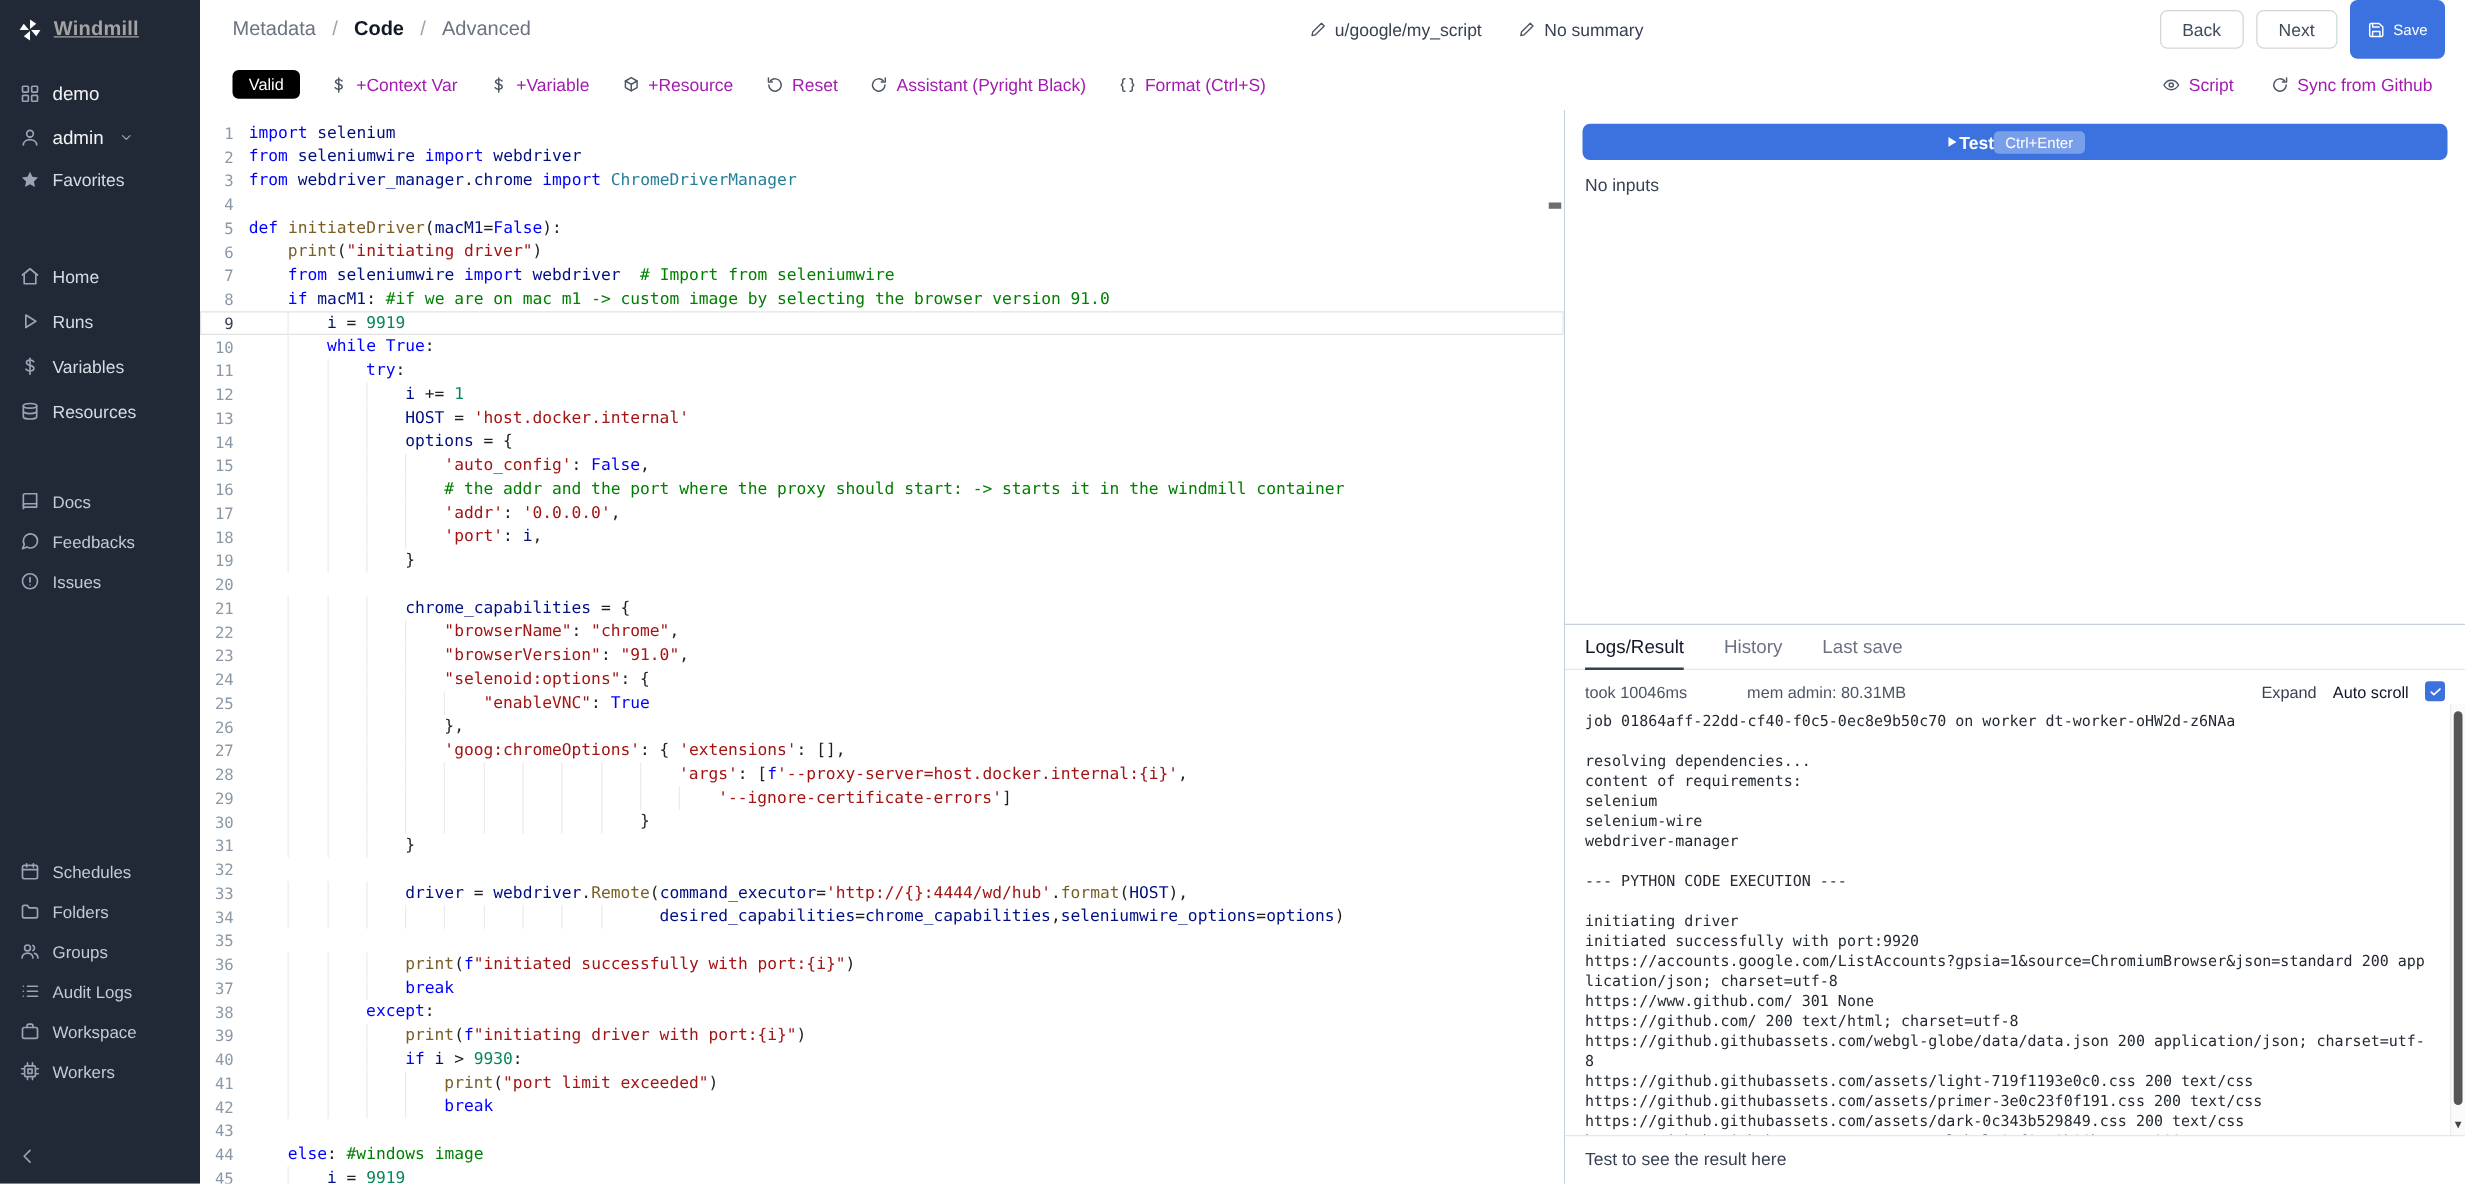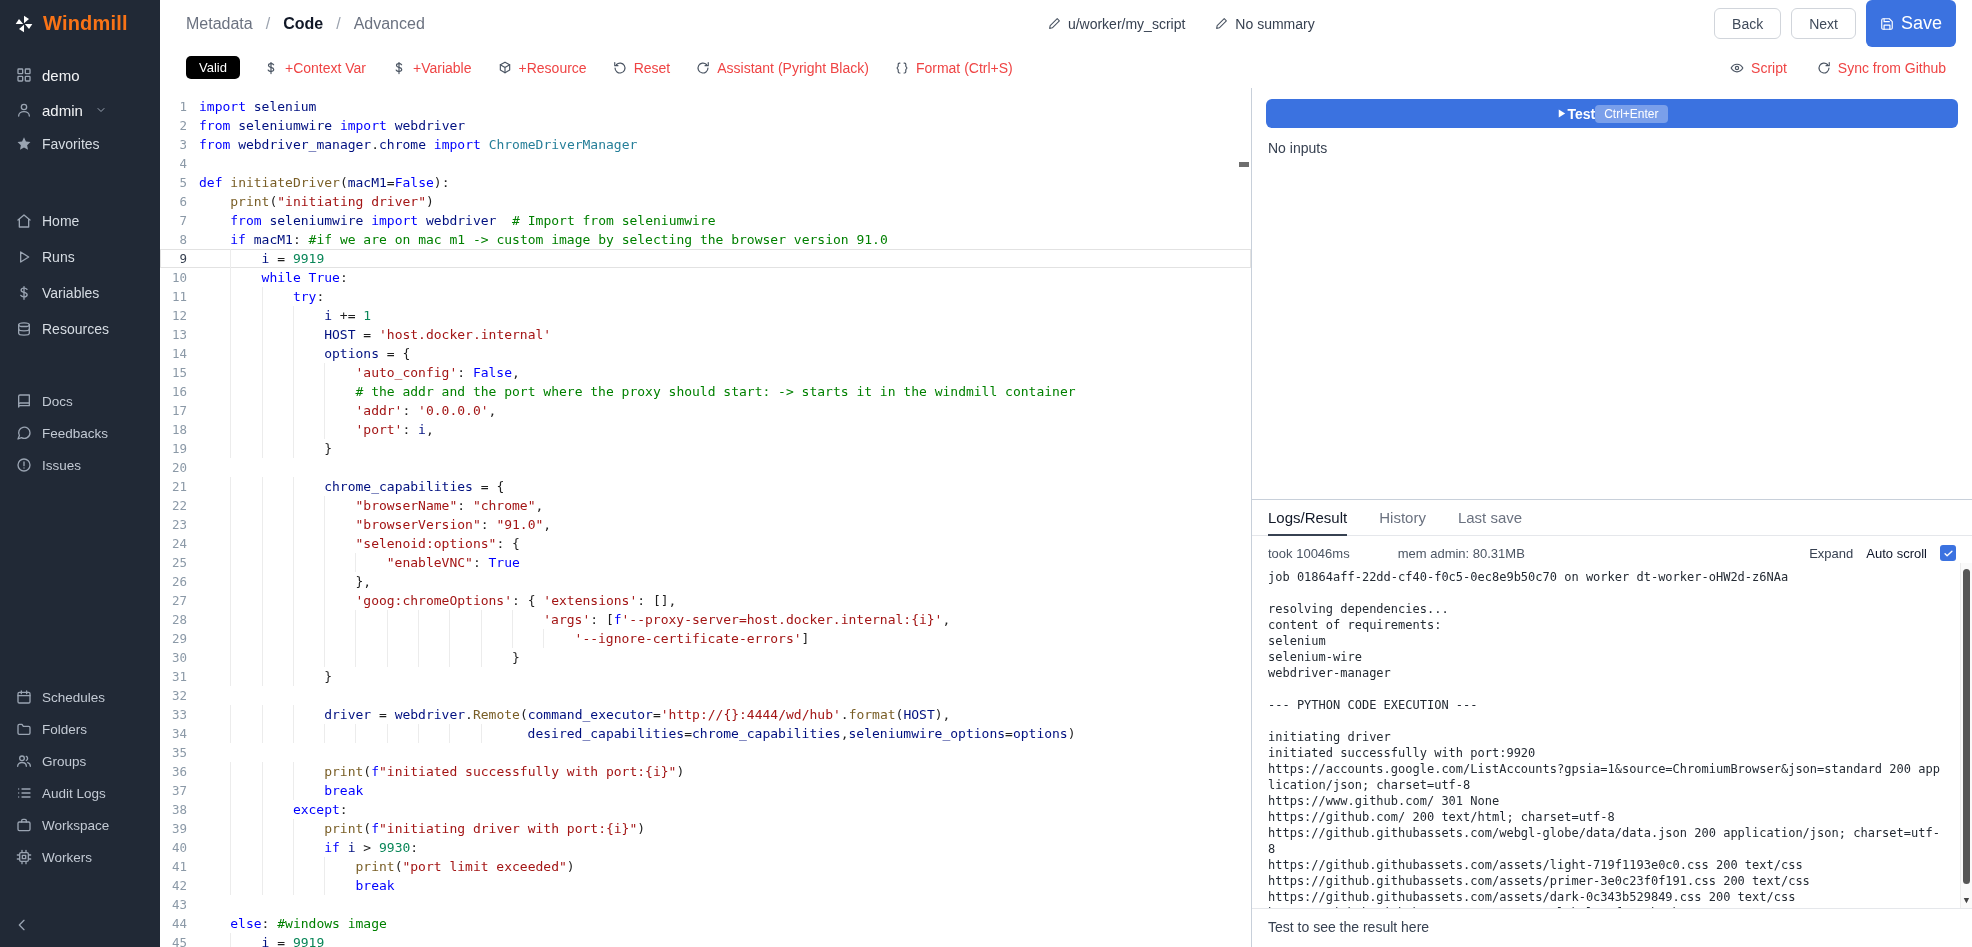--- a/index.html
+++ b/index.html
@@ -2,21 +2,21 @@
 <html><head>
 <meta charset="utf-8">
 <style>
   *{box-sizing:border-box;margin:0;padding:0;}
   html,body{width:1972px;height:947px;overflow:hidden;font-family:"Liberation Sans",sans-serif;background:#fff;}
   .app{display:flex;width:1972px;height:947px;}
 
   
   .sidebar{flex:0 0 160px;width:160px;background:#212936;color:#d1d5db;display:flex;flex-direction:column;overflow:hidden;}
   .logo-row{height:47px;flex:0 0 47px;display:flex;align-items:center;gap:9px;padding:0 14px;color:#fff;cursor:pointer;}
-  .logo-text{font-weight:700;font-size:20px;color:#f97316;letter-spacing:.2px;}
+  .logo-text{font-weight:700;font-size:16px;color:#a3a3a3;letter-spacing:.2px;text-decoration:underline;}
   .side-top{padding-top:10px;}
   .side-item{display:flex;align-items:center;gap:10px;padding:0 16px;height:34px;font-size:14px;color:#d6dce3;cursor:pointer;white-space:nowrap;}
   .side-item .ico{color:#9aa4b2;}
   .side-item.ws{font-size:15px;color:#f3f4f6;height:36px;}
   .side-item.usr{font-size:15px;color:#f3f4f6;}
   .side-item .chev{color:#9aa4b2;margin-left:2px;}
   nav.side-nav .side-item{height:36px;}
   nav.nav-secondary .side-item,nav.nav-tertiary .side-item{height:32px;font-size:13.5px;color:#c3cad4;}
   nav.nav-primary{margin-top:42px;}
   nav.nav-secondary{margin-top:200px;}
@@ -28,26 +28,26 @@
   .topbar{height:47px;flex:0 0 47px;display:flex;align-items:center;padding:0 16px 0 26px;position:relative;}
   .crumbs{display:flex;gap:13px;align-items:center;font-size:16px;color:#6b7280;}
   .crumb{cursor:pointer;}
   .crumb.active{color:#111827;font-weight:700;}
   .crumb-sep{color:#9ca3af;}
   .top-center{position:absolute;left:49%;display:flex;gap:30px;align-items:center;font-size:14px;color:#374151;}
   .edit-item{display:flex;gap:7px;align-items:center;cursor:pointer;}
   .edit-item .ico{color:#4b5563;}
   .top-actions{margin-left:auto;display:flex;gap:10px;align-items:center;}
   .btn-outline{height:31px;padding:0 17px;border:1px solid #d1d5db;border-radius:6px;background:#fff;color:#3f4a5a;font-size:14px;cursor:pointer;font-family:inherit;}
-  .btn-primary{height:47px;padding:0 14px;border:none;border-radius:6px;background:#3b72e0;color:#fff;font-size:18px;display:flex;align-items:center;gap:7px;cursor:pointer;font-family:inherit;}
+  .btn-primary{height:47px;padding:0 14px;border:none;border-radius:6px;background:#3b72e0;color:#fff;font-size:12px;display:flex;align-items:center;gap:7px;cursor:pointer;font-family:inherit;}
 
   
   .toolbar{height:41px;flex:0 0 41px;display:flex;align-items:center;padding:0 22px 0 26px;gap:6px;}
   .valid-badge{background:#000000;color:#fff;font-size:13px;padding:4px 13px;border-radius:5px;margin-right:8px;}
-  .tb-btn{display:flex;align-items:center;gap:7px;background:#fff;border:none;font-size:14px;color:#ef4444;cursor:pointer;font-family:inherit;padding:6px 10px;border-radius:6px;}
+  .tb-btn{display:flex;align-items:center;gap:7px;background:#fff;border:none;font-size:14px;color:#a21caf;cursor:pointer;font-family:inherit;padding:6px 10px;border-radius:6px;}
   .tb-btn .ico{color:#4b5563;}
   .toolbar-right{margin-left:auto;display:flex;gap:22px;align-items:center;}
   .toolbar-right .tb-btn{padding:6px 4px;}
 
   
   .workspace{flex:1;display:flex;min-height:0;}
   .editor{flex:0 0 1091px;width:1091px;position:relative;overflow:hidden;background:#fff;}
   .code-scroll{padding-top:9px;font-family:"DejaVu Sans Mono",monospace;font-size:13px;line-height:19px;}
   .code-line{display:flex;min-height:19px;white-space:pre;}
   .code-line .ln{flex:0 0 39px;text-align:right;color:#8b99a7;padding-right:12px;user-select:none;font-size:12.5px;}
@@ -281,21 +281,21 @@
           <span class="crumb-sep">/</span>
           <span class="crumb">Advanced</span>
         </div>
       <div class="top-center">
         <span class="edit-item">
           <span class="ico">
               <svg width="13" height="13" viewBox="0 0 24 24" fill="none" stroke="currentColor" stroke-width="2" stroke-linecap="round" stroke-linejoin="round">
                 <path d="M17 3l4 4L8 20l-5 1 1-5z"></path>
               </svg>
             </span>
-          <span>u/worker/my_script</span>
+          <span>u/google/my_script</span>
         </span>
         <span class="edit-item">
           <span class="ico">
               <svg width="13" height="13" viewBox="0 0 24 24" fill="none" stroke="currentColor" stroke-width="2" stroke-linecap="round" stroke-linejoin="round">
                 <path d="M17 3l4 4L8 20l-5 1 1-5z"></path>
               </svg>
             </span>
           <span>No summary</span>
         </span>
       </div>

